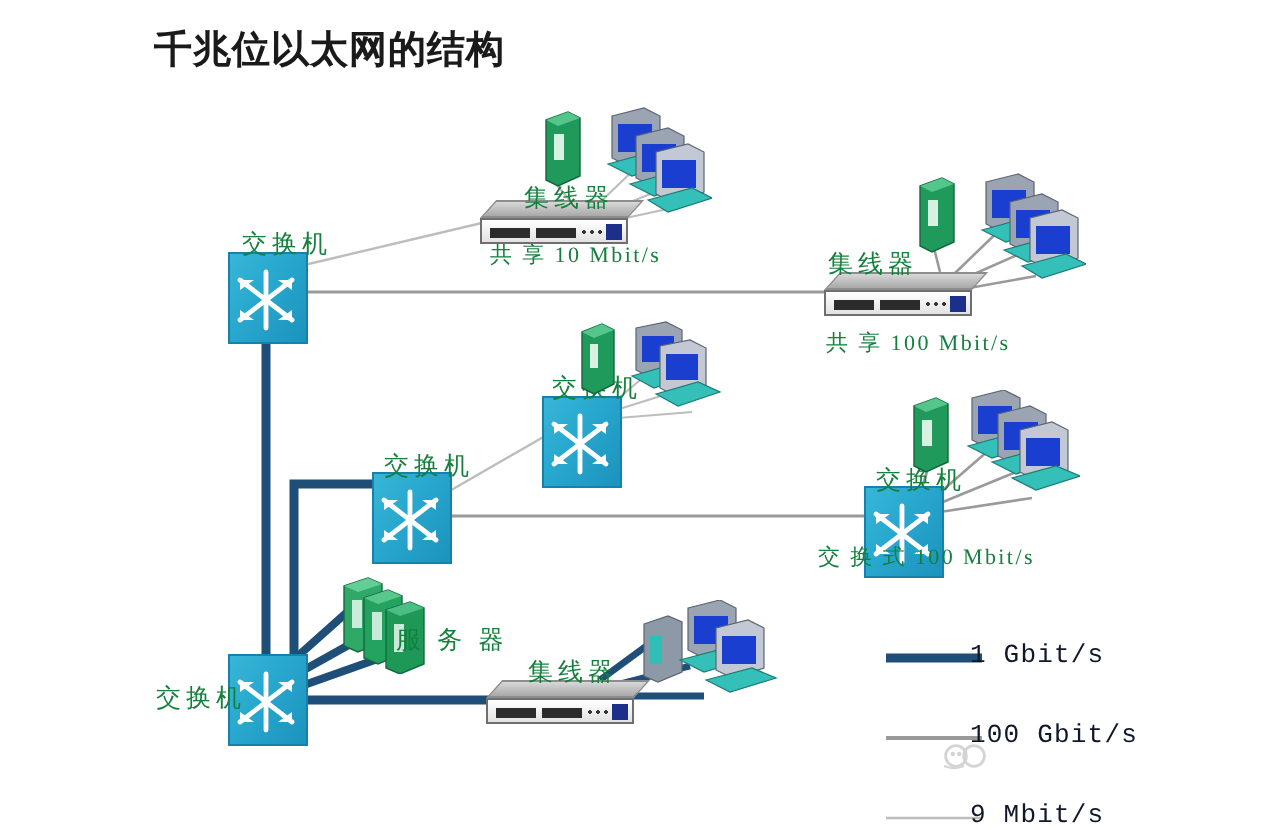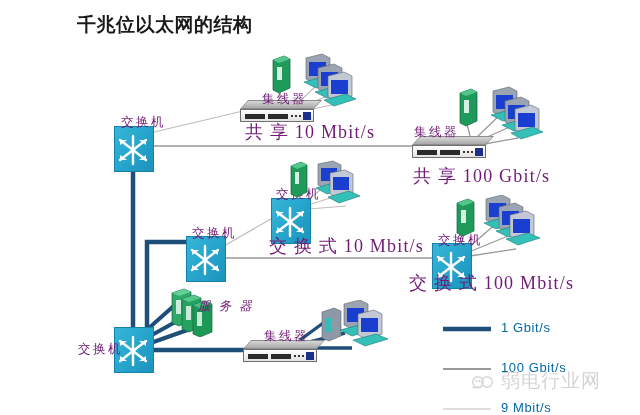--- a/index.html
+++ b/index.html
@@ -26,29 +26,29 @@
     font-weight: bold;
     color: #1a1a1a;
     letter-spacing: 0.5px;
     white-space: nowrap;
     margin-left: 41px;
   }
   
   .lbl {
     position: absolute;
     white-space: nowrap;
-    color: #701a75;
+    color: #15803d;
     font-family: "Liberation Serif", "DejaVu Serif", serif;
   }
   .lbl-dev {           
     font-size: 12.5px;
     letter-spacing: 2.5px;
   }
   .lbl-speed {         
-    font-size: 18px;
+    font-size: 11px;
     letter-spacing: 1.2px;
   }
   
   #links {
     position: absolute;
     left: 0; top: 0;
     width: 640px; height: 415px;
   }
   
   .switch {
@@ -120,25 +120,25 @@
   .leg-row {
     position: relative;
     height: 26px;
   }
   .leg-swatch {
     position: absolute;
     left: 0;
   }
   .leg-text {
     position: absolute;
-    left: 60px;
+    left: 44px;
     top: -2px;
-    font-family: Liberation Sans, sans-serif;
+    font-family: Liberation Mono, monospace;
     font-size: 13px;
-    color: #0369a1;
+    color: #0f172a;
     letter-spacing: 0.6px;
     white-space: nowrap;
   }
   
   #watermark {
     position: absolute;
     left: 470px;
     top: 368px;
     display: flex;
     align-items: center;
@@ -252,21 +252,20 @@
       </g>
       <g fill="#ffffff">
         <path d="M6 14 l7 0 l-7 5 z"></path>
         <path d="M32 14 l-7 0 l7 5 z"></path>
         <path d="M6 34 l7 0 l-7 -5 z"></path>
         <path d="M32 34 l-7 0 l7 -5 z"></path>
       </g>
     </svg>
   </div>
   <div class="lbl lbl-dev" style="left:276px; top:186px;">交换机</div>
-  <div class="lbl lbl-speed" style="left:269px; top:234px;">交 换 式 10 Mbit/s</div>
 
   <div class="switch" style="left:432px; top:243px;">
     <div class="body"></div>
     <svg width="38" height="44" viewBox="0 0 38 44">
       <g stroke="#ffffff" stroke-width="2.4" fill="none" stroke-linecap="round">
         <line x1="6" y1="14" x2="32" y2="34"></line>
         <line x1="32" y1="14" x2="6" y2="34"></line>
         <line x1="19" y1="10" x2="19" y2="38"></line>
       </g>
       <g fill="#ffffff">
@@ -313,21 +312,21 @@
   <div class="hub" style="left:412px; top:136px;">
     <div class="top"></div>
     <div class="front">
       <div class="slot s1"></div>
       <div class="slot s2"></div>
       <div class="dots"></div>
       <div class="blue"></div>
     </div>
   </div>
   <div class="lbl lbl-dev" style="left:414px; top:124px;">集线器</div>
-  <div class="lbl lbl-speed" style="left:413px; top:164px;">共 享 100 Gbit/s</div>
+  <div class="lbl lbl-speed" style="left:413px; top:164px;">共 享 100 Mbit/s</div>
 
   <div class="hub" style="left:243px; top:340px;">
     <div class="top"></div>
     <div class="front">
       <div class="slot s1"></div>
       <div class="slot s2"></div>
       <div class="dots"></div>
       <div class="blue"></div>
     </div>
   </div>
@@ -341,21 +340,21 @@
         <rect x="8" y="13" width="5" height="14" fill="#e8f7ee" opacity="0.85"></rect>
         <polygon points="14,12 26,8 33,11 33,40 21,45 14,42" fill="#24a260" stroke="#14693d" stroke-width="0.7"></polygon>
         <polygon points="14,12 26,8 33,11 21,15" fill="#57c78c"></polygon>
         <rect x="18" y="19" width="5" height="14" fill="#e8f7ee" opacity="0.85"></rect>
         <polygon points="25,18 37,14 44,17 44,45 32,50 25,47" fill="#1d9857" stroke="#14693d" stroke-width="0.7"></polygon>
         <polygon points="25,18 37,14 44,17 32,21" fill="#4cbd83"></polygon>
         <rect x="29" y="25" width="5" height="14" fill="#e8f7ee" opacity="0.85"></rect>
       </g>
     </svg>
   </div>
-  <div class="lbl lbl-dev" style="left:198px; top:298px;font-style:italic;">服 务 器</div>
+  <div class="lbl lbl-dev" style="left:198px; top:312px;">服 务 器</div>
 
   <div class="pcs" style="left:268px; top:52px;">
     <svg width="88" height="60" viewBox="0 0 88 60">
 
       <polygon points="5,8 16,4 22,7 22,36 11,41 5,38" fill="#1f9a5a" stroke="#12663c" stroke-width="0.7"></polygon>
       <polygon points="5,8 16,4 22,7 11,11" fill="#55c68b"></polygon>
       <rect x="9" y="15" width="5" height="13" fill="#eafaf1" opacity="0.9"></rect>
 
       <polygon points="38,6 54,2 62,6 62,26 46,31 38,27" fill="#9aa4b2" stroke="#5c6470" stroke-width="0.6"></polygon>
       <rect x="41" y="10" width="17" height="14" fill="#1a3fd0"></rect>
@@ -459,16 +458,15 @@
   <div id="watermark">
     <svg width="26" height="18" viewBox="0 0 26 18">
       <g fill="none" stroke="#9a9a9a" stroke-width="1.4">
         <circle cx="8" cy="10" r="5.2"></circle>
         <circle cx="17" cy="10" r="5.2"></circle>
       </g>
       <circle cx="6.4" cy="9" r="1.1" fill="#9a9a9a"></circle>
       <circle cx="9.6" cy="9" r="1.1" fill="#9a9a9a"></circle>
       <path d="M2 15 q5 2 10 0" stroke="#9a9a9a" stroke-width="1.2" fill="none"></path>
     </svg>
-    <span class="wm-text">弱电行业网</span>
   </div>
 
 </div>
 
 </body></html>

